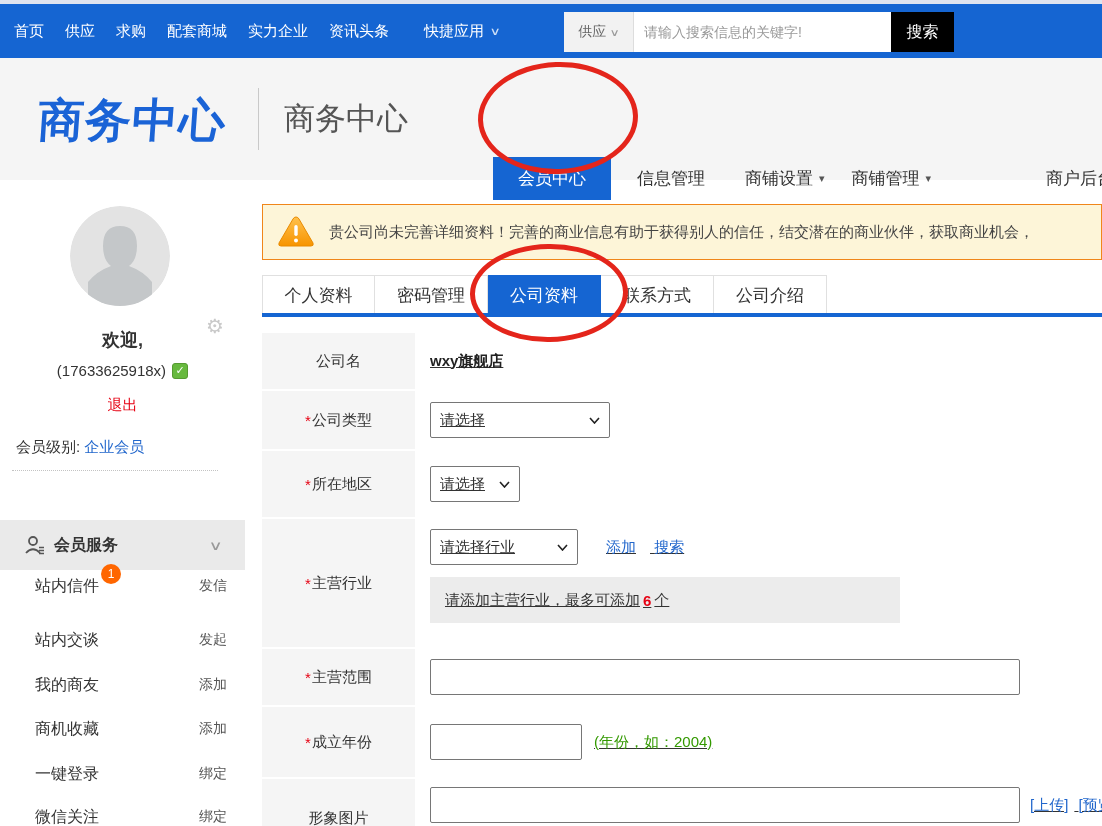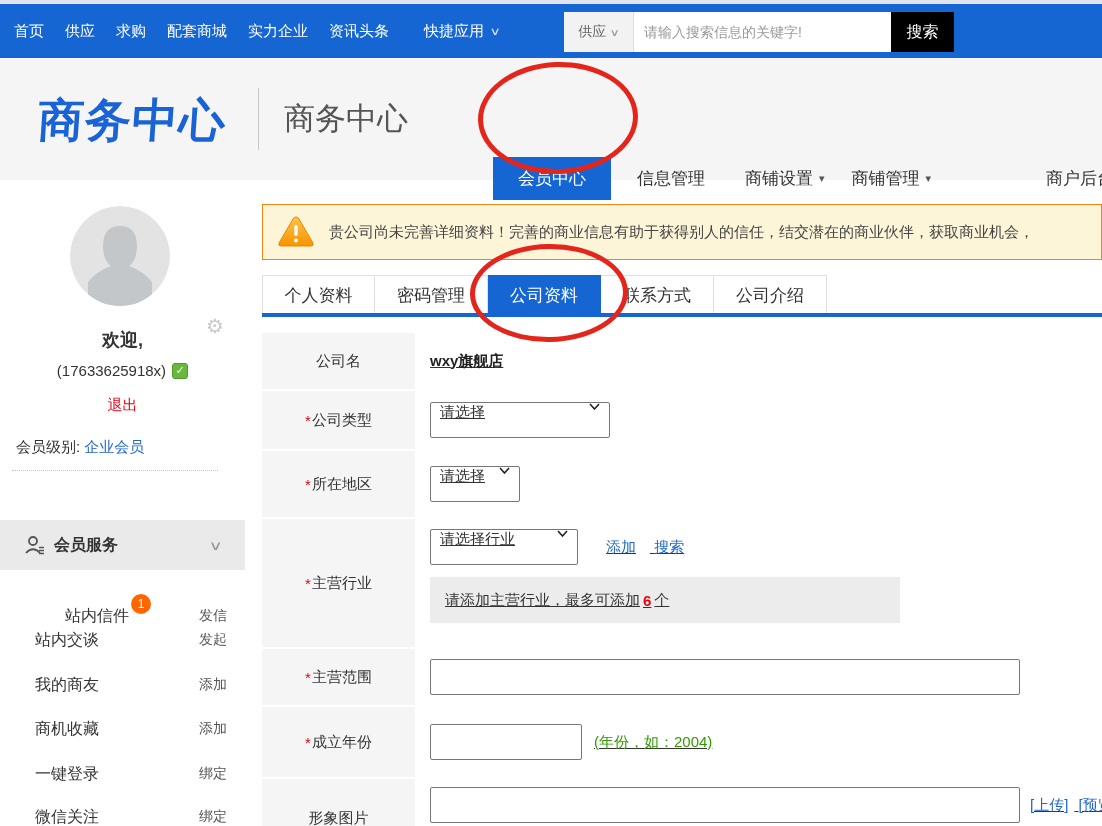--- a/index.html
+++ b/index.html
@@ -63,21 +63,21 @@
   .tab { width:113px; height:39px; background:#fff; border-top:1px solid #e0e0e0; border-right:1px solid #e0e0e0; display:flex; align-items:center; justify-content:center; font-size:17px; color:#333; cursor:pointer; }
   .tab:first-child { border-left:1px solid #e0e0e0; }
   .tab.active { background:#1565d2; color:#fff; border-color:#1565d2; }
   .tab-underline { position:absolute; left:0; top:133px; width:840px; height:4px; background:#1565d2; }
   .form { position:absolute; left:0; top:153px; width:840px; }
   .frow { display:flex; margin-bottom:2px; }
   .fcell-label { flex:0 0 153px; background:#f5f5f5; display:flex; align-items:center; justify-content:center; font-size:15px; color:#333; }
   .fcell-content { flex:1; display:flex; align-items:center; padding-left:15px;text-decoration:underline; }
   .req { color:#e60012; margin-right:1px; }
   .bold-val { font-size:15px; font-weight:bold; color:#222; }
-  .sel { height:36px; border:1px solid #767676; border-radius:2px; background:#fff; display:flex; align-items:flex-start; justify-content:space-between; padding:0 9px; font-size:15px; color:#333; cursor:pointer; }
+  .sel { height:36px; border:1px solid #767676; border-radius:2px; background:#fff; display:flex; align-items:center; justify-content:space-between; padding:0 9px; font-size:15px; color:#333; cursor:pointer; }
   .w180 { width:180px; } .w90 { width:90px; } .w150 { width:148px; }
   .tinput { height:36px; border:1px solid #767676; border-radius:2px; background:#fff; font-size:15px; padding:0 8px; font-family:inherit; color:#333; outline:none; }
   .w590 { width:590px; } .w152 { width:152px; }
   .ilinks { font-size:15px; margin-left:14px; white-space:nowrap; }
   .ilinks .blue-link { margin-right:14px; }
   .col { flex-direction:column; align-items:flex-start; justify-content:flex-start; padding-top:10px; }
   .ind-top { display:flex; align-items:center; }
   .note-box { margin-top:12px; width:470px; height:46px; background:#ececec; display:flex; align-items:center; padding-left:15px; font-size:15px; color:#333; }
   .note-count { color:#e60012; font-weight:bold; margin:0 3px; }
   .hint-green { font-size:15px; color:#339900; margin-left:12px; white-space:nowrap; }
@@ -159,21 +159,21 @@
   <div class="dotted"></div>
   <div class="services-bar">
     <svg width="22" height="22" viewBox="0 0 22 22">
       <circle cx="9" cy="7" r="4" fill="none" stroke="#555" stroke-width="1.8"></circle>
       <path d="M2 19 Q9 11.5 16 19" fill="none" stroke="#555" stroke-width="1.8"></path>
       <path d="M15 13.5 h5 M15 16.5 h5 M15 19.5 h5" stroke="#555" stroke-width="1.5"></path>
     </svg>
     <span class="svc-title">会员服务</span>
     <span class="chev">∨</span>
   </div>
-  <div class="menu-row" style="top:414px;padding-left:30px;">
+  <div class="menu-row" style="top:384px;">
     <span class="menu-label">
       <span>站内信件</span>
       <span class="menu-badge">1</span>
     </span>
     <span class="menu-action">发信</span>
   </div>
   <div class="menu-row" style="top:438px;">
     <span class="menu-label">站内交谈</span>
     <span class="menu-action">发起</span>
   </div>

